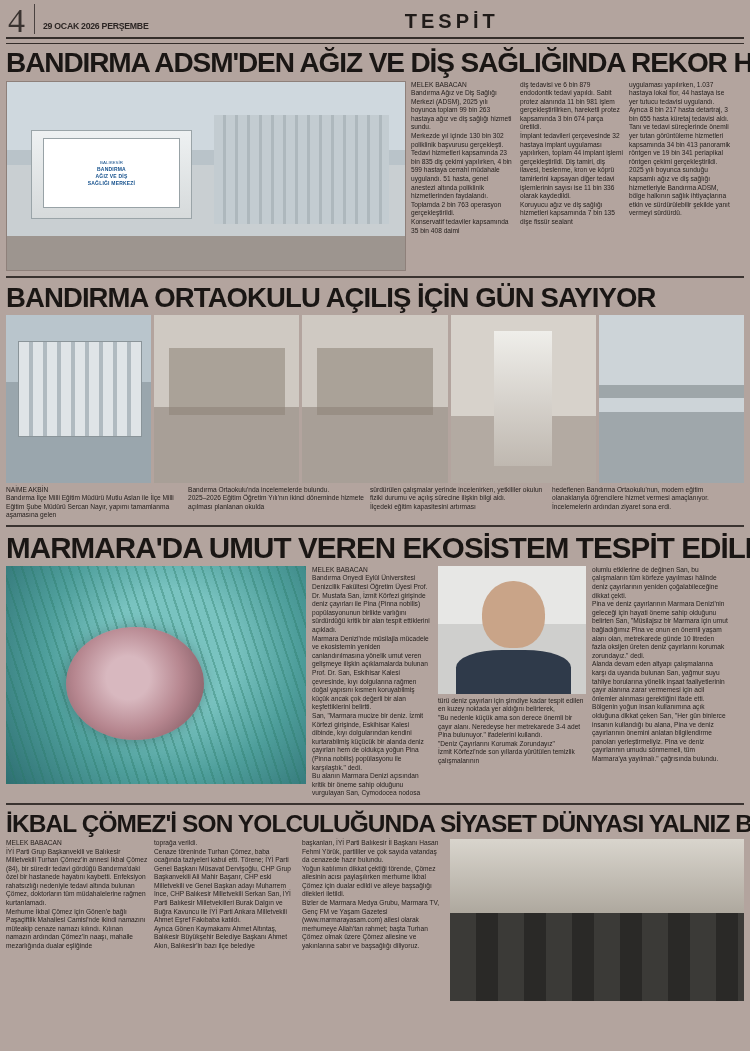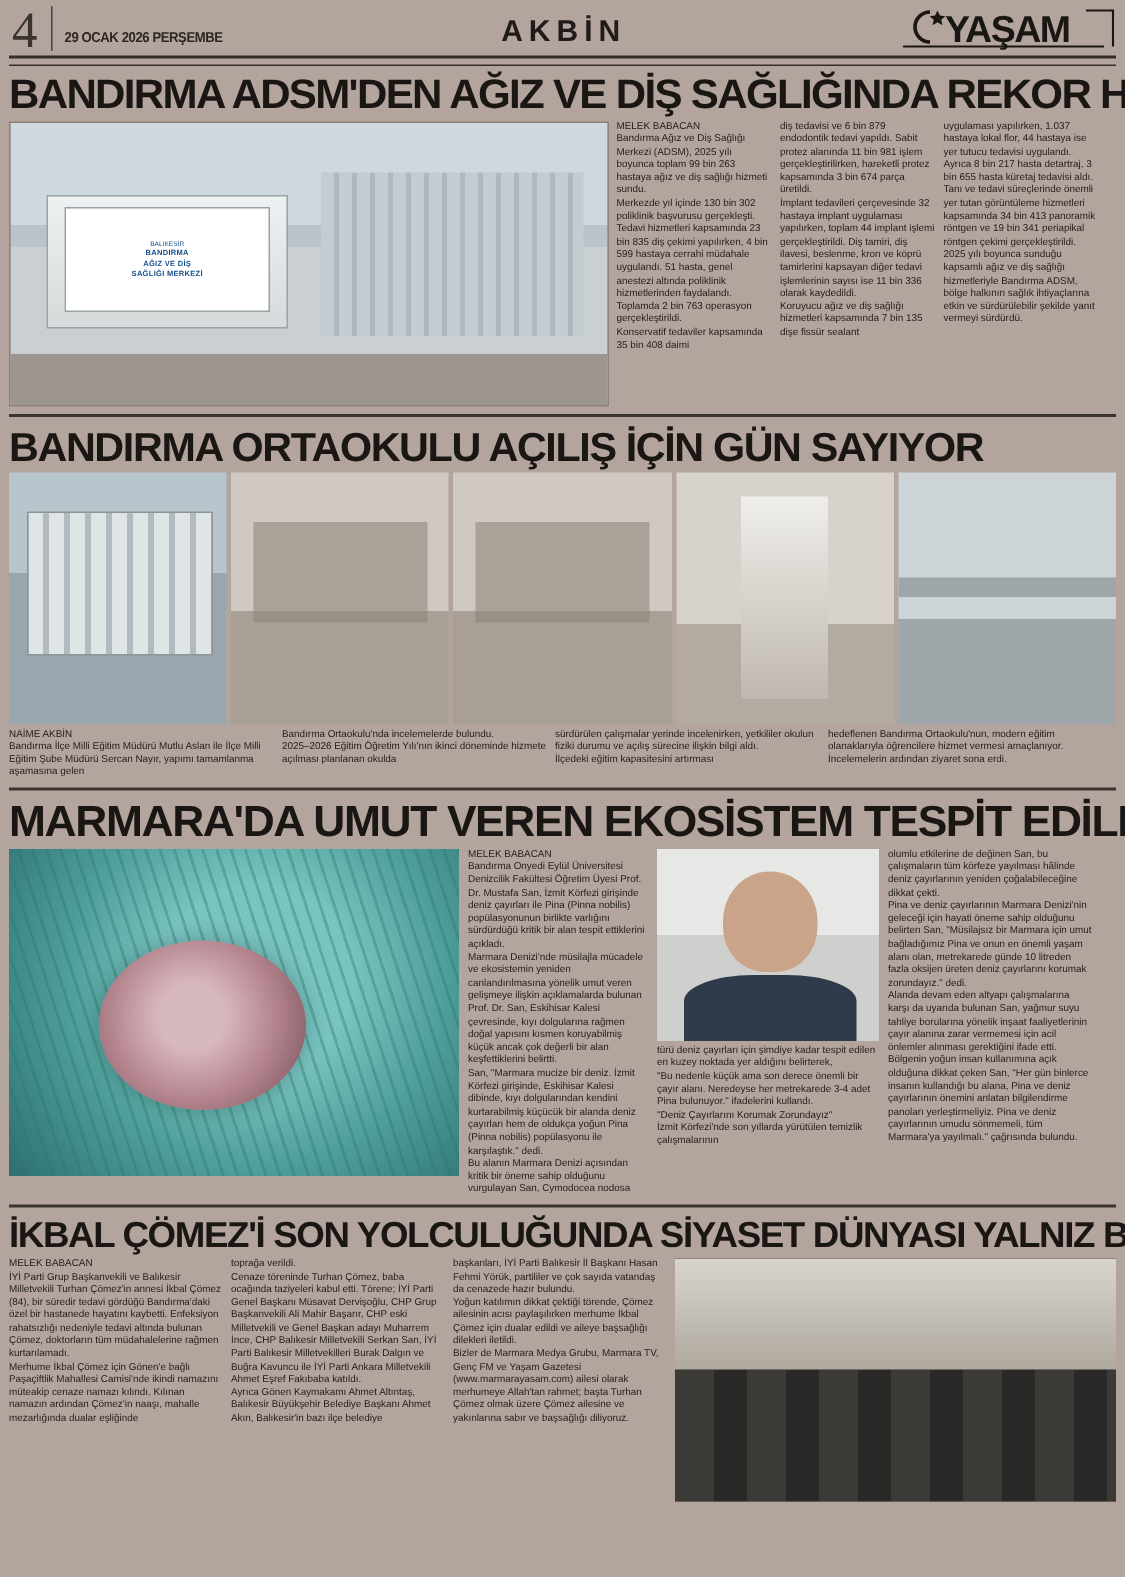--- a/index.html
+++ b/index.html
@@ -117,30 +117,21 @@
 </style>
 </head>
 <body>
 
 <div class="page">
 
   <div class="masthead">
     <div class="folio">4</div>
     <div class="folio-rule"></div>
     <div class="dateline">29 OCAK 2026 PERŞEMBE</div>
-    <div class="section-title">AKBİN</div>
-    <div class="logo">
-      <svg width="150" height="30" viewBox="0 0 150 30">
-        <path d="M26 4 A10 10 0 1 0 26 24 A8 8 0 1 1 26 4 Z" fill="none" stroke="#1a1614" stroke-width="2.4"></path>
-        <path d="M31 3 l1.6 3.4 3.6.4-2.7 2.4.8 3.6-3.3-1.9-3.3 1.9.8-3.6-2.7-2.4 3.6-.4z" fill="#1a1614"></path>
-        <text x="36" y="24" font-family="Liberation Sans, sans-serif" font-size="25" font-weight="bold" fill="#1a1614" letter-spacing="-1">YAŞAM</text>
-        <path d="M8 27 H142" stroke="#1a1614" stroke-width="1.4"></path>
-        <path d="M130 3 H148 V27" stroke="#1a1614" stroke-width="1.4" fill="none"></path>
-      </svg>
-    </div>
+    <div class="section-title">TESPİT</div>
   </div>
   <div class="rule-double"></div>
 
   <div class="article">
     <div class="headline hl-1">BANDIRMA ADSM'DEN AĞIZ VE DİŞ SAĞLIĞINDA REKOR HİZMET</div>
     <div class="a1">
       <div class="photo ph-clinic">
         <div class="sign">
           <span>BALIKESİR</span>
           <b>BANDIRMA</b>

